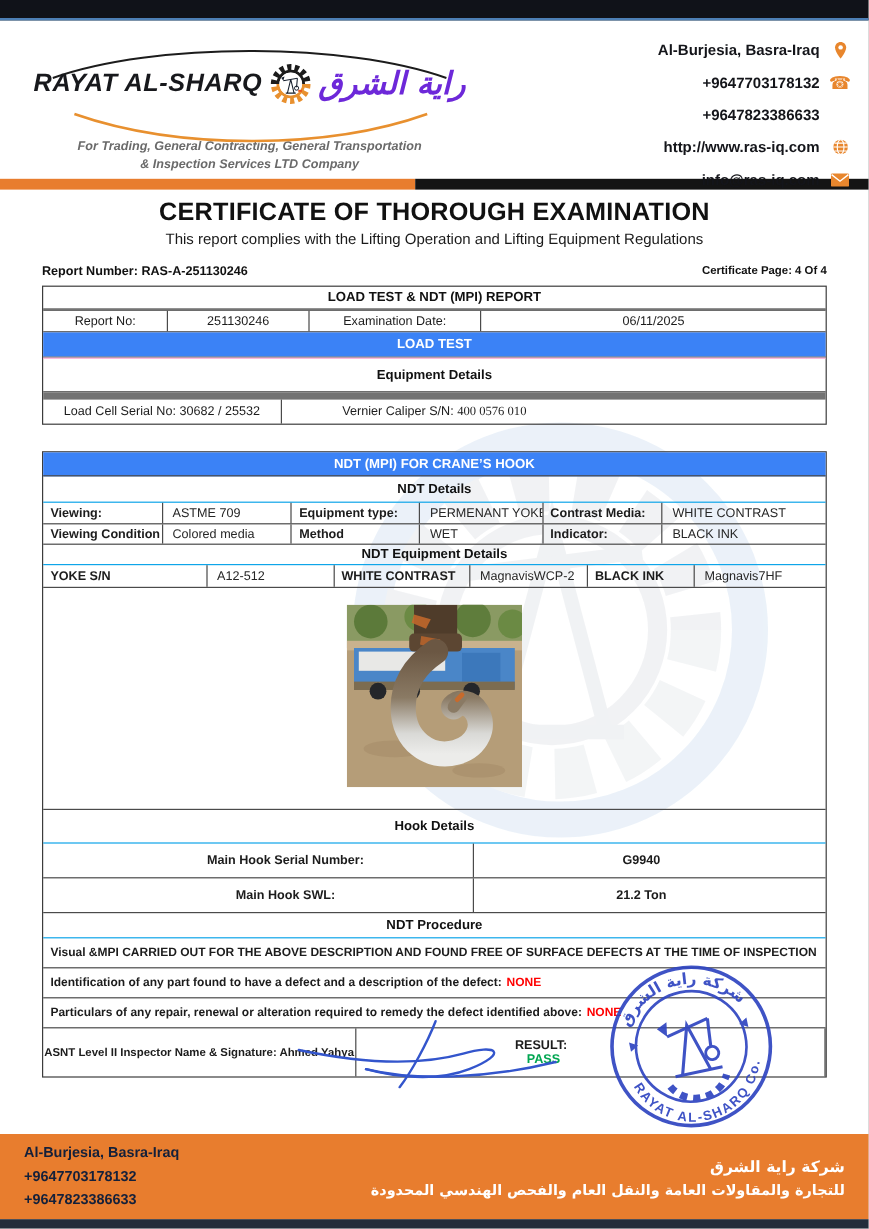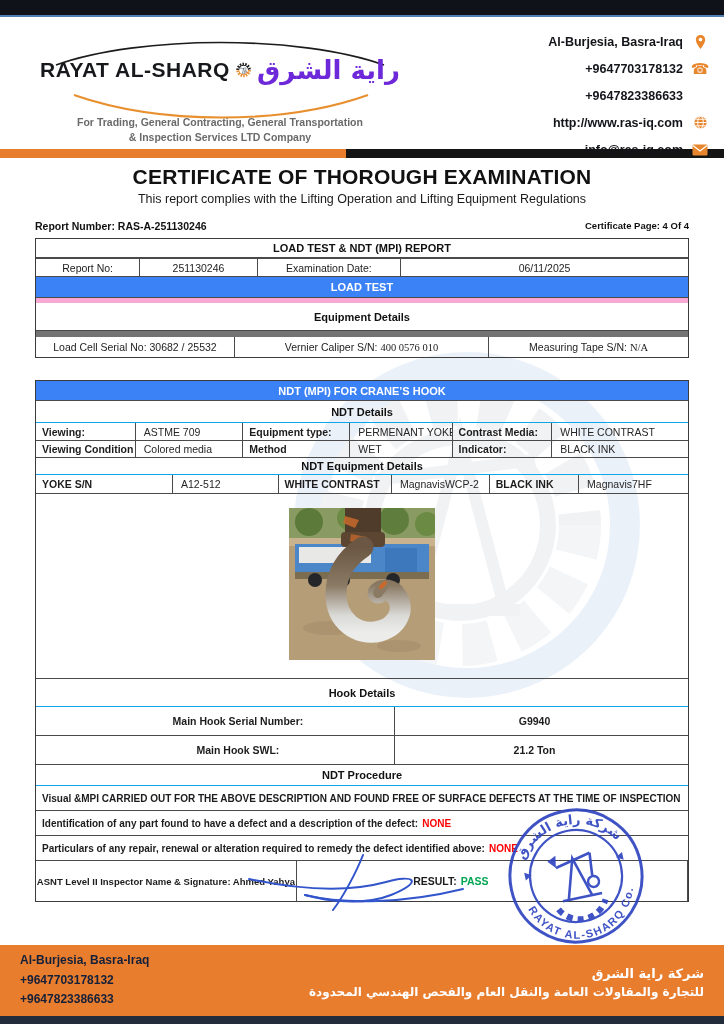--- a/index.html
+++ b/index.html
@@ -5,21 +5,21 @@
   * { box-sizing: border-box; margin: 0; padding: 0; }
   body { background: #888; font-family: "Liberation Sans", sans-serif; }
   .page { position: relative; width: 724px; height: 1024px; background: #fff; overflow: hidden; margin: 0 auto; }
 
   
   .topbar { height: 17px; background: #101219; border-bottom: 2px solid #4d7fb5; }
   .bottombar { position: absolute; bottom: 0; left: 0; width: 100%; height: 8px; background: #232c3a; }
 
   
   .header { position: relative; height: 132px; display: flex; justify-content: space-between; }
-  .logo-wrap { position: relative; width: 360px; margin-left: 40px; padding-top: 10px; }
+  .logo-wrap { position: relative; width: 360px; margin-left: 28px; padding-top: 10px; font-style: italic; }
   .logo-row { position: relative; display: flex; align-items: center; justify-content: center; gap: 6px; height: 86px; }
   .logo-en { font-size: 21px; font-weight: bold; color: #17181c; letter-spacing: .5px; white-space: nowrap; }
   .logo-ar { font-size: 26px; font-weight: bold; color: #6d28d9; font-family: "DejaVu Sans", sans-serif; white-space: nowrap; }
   .tagline { text-align: center; color: #6a6a6a; font-weight: bold; font-size: 10.5px; line-height: 1.45; margin-top: 2px; }
   .swooshes { position: absolute; top: 4px; left: 0; pointer-events: none; }
 
   .contact { width: 212px; margin-right: 14px; padding-top: 12px; }
   .contact-row { display: flex; align-items: center; justify-content: flex-end; height: 25px; margin-bottom: 2px; }
   .contact-text { font-size: 12.5px; font-weight: 600; color: #14151a; }
   .contact-icon { width: 20px; height: 16px; margin-left: 7px; display: flex; align-items: center; justify-content: center; color: #E8862D; font-size: 15px; }
@@ -75,21 +75,21 @@
   .two-col { grid-template-columns: 55% 45%; height: 29px; }
   .two-col .cell { font-weight: bold; font-size: 10.5px; }
   .two-col .cell.rt { padding-right: 6%; }
   .h-proc { height: 21px; }
   .full-left { height: 25px; }
   .full-left .cell { justify-content: flex-start; padding-left: 6px; font-weight: bold; font-size: 10px; }
   .red { color: #FF0000; margin-left: 4px; font-weight: bold; }
   .green { color: #00A651; margin-left: 4px; font-weight: bold; }
   .insp-col { grid-template-columns: 40% 60%; height: 40px; }
   .insp-col .cell { font-weight: bold; font-size: 9.5px; }
-  .insp-col .cell.rt { justify-content: center; padding-right: 22%; font-size: 10.5px; }
+  .insp-col .cell.rt { justify-content: center; padding-right: 22%; font-size: 10.5px; flex-direction: column; }
 
   .signature { position: absolute; left: 205px; top: -8px; width: 230px; height: 58px; z-index: 3; pointer-events: none; }
   .stamp { position: absolute; left: 470px; top: -55px; width: 140px; height: 140px; transform: rotate(-12deg); opacity: .92; z-index: 4; pointer-events: none; }
 
   
   .footer { position: absolute; left: 0; bottom: 8px; width: 100%; height: 71px; background: #E87D2E; display: flex; justify-content: space-between; align-items: center; padding: 0 20px; }
   .foot-left div { font-size: 12px; font-weight: 600; color: #14203a; line-height: 1.65; }
   .foot-right { text-align: right; color: #fff; font-family: "DejaVu Sans", sans-serif; direction: rtl; }
   .foot-right .ar1 { font-size: 13px; font-weight: bold; line-height: 1.8; }
   .foot-right .ar2 { font-size: 12px; font-weight: bold; }
@@ -209,30 +209,27 @@
     </div>
     <div class="trow t1-row2" style="border-top:1px solid #4a4a4a">
       <div class="cell">Report No:</div>
       <div class="cell">251130246</div>
       <div class="cell">Examination Date:</div>
       <div class="cell">06/11/2025</div>
     </div>
     <div class="trow">
       <div class="sec-orange t1-load" style="border-bottom:none;width:100%">LOAD TEST</div>
     </div>
-    <div class="trow" style="border-top:5px solid #f9a8d4">
+    <div class="trow" style="border-top:1px solid #f9a8d4">
       <div class="sec-head t1-equip" style="border-bottom:none;width:100%">Equipment Details</div>
     </div>
     <div class="trow t1-row5" style="border-top:6px solid #737373">
       <div class="cell">Load Cell Serial No: 30682 / 25532</div>
       <div class="cell">
         <span>Vernier Caliper S/N:</span>&nbsp;<span class="serif">400 0576 010</span>
-      </div>
-      <div class="cell">
-        <span>Measuring Tape S/N:</span>&nbsp;<span class="serif">N/A</span>
       </div>
     </div>
   </div>
 
   <div class="tbl tbl2">
     <div class="sec-orange ndt-title">NDT (MPI) FOR CRANE’S HOOK</div>
     <div class="sec-head h-details">NDT Details</div>
 
     <div class="trow ndt6 r0">
       <div class="cell lbl">Viewing:</div>

